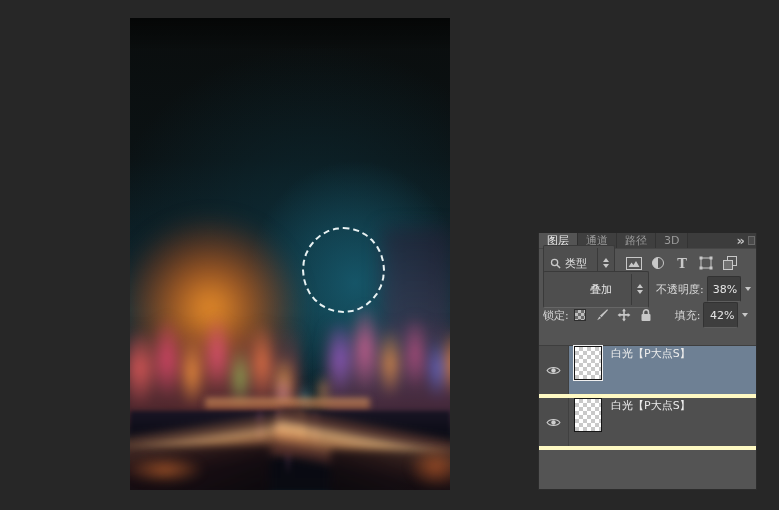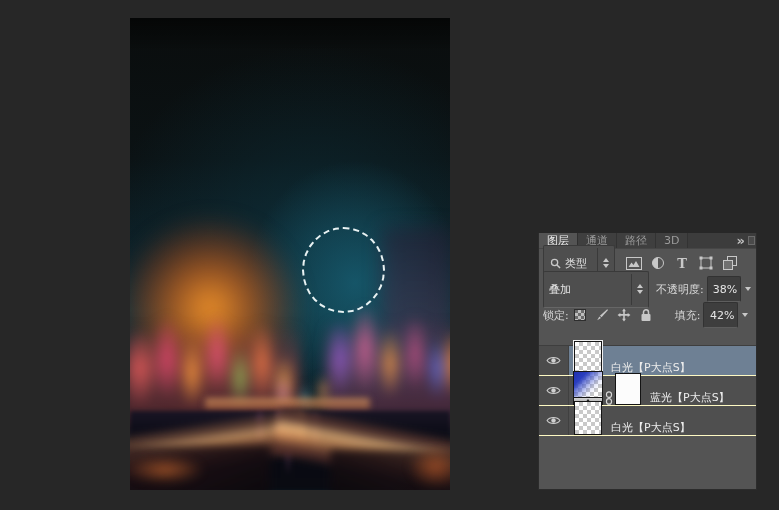--- a/index.html
+++ b/index.html
@@ -103,21 +103,21 @@
   .panel-collapse { display:flex; align-items:center; padding:0 4px; color:#c2c2c2;
     font-weight:bold; font-size:13px; letter-spacing:-2px; }
   .panel-edge-frag { width:7px; margin:3px 1px; border:1px solid #6a6a6a; background:#4a4a4a; }
 
   .controls { padding:4px 4px 3px; }
   .crow { display:flex; align-items:center; height:20px; margin-bottom:6px; }
   .crow:last-child { margin-bottom:17px; }
 
   .ps-select { display:flex; align-items:center; height:37px; background:#4e4e4e;
     border:1px solid #3a3a3a; border-bottom-color:#666; border-radius:2px; padding:0 3px 0 5px; }
-  .ps-select .sel-label { flex:1; color:#e3e3e3; white-space:nowrap; overflow:hidden; }
+  .ps-select .sel-label { flex:1; color:#e3e3e3; white-space:nowrap; overflow:hidden;margin-left:41px; }
   .sel-divider { width:1px; align-self:stretch; margin:2px 3px; background:#3a3a3a; }
   .updown { display:flex; flex-direction:column; align-items:center; gap:2px; padding:0 2px; }
   .tri-up { width:0; height:0; border-left:3px solid transparent; border-right:3px solid transparent;
     border-bottom:4px solid #c8c8c8; }
   .tri-down { width:0; height:0; border-left:3px solid transparent; border-right:3px solid transparent;
     border-top:4px solid #c8c8c8; }
 
   .kind-select { width:72px; }
   .ficons { display:flex; align-items:center; margin-left:10px; gap:6px; }
   .ficon { width:18px; height:17px; display:flex; align-items:center; justify-content:center; color:#c8c8c8; }
@@ -134,22 +134,22 @@
   .lockicons { display:flex; align-items:center; gap:7px; margin-left:4px; }
   .lockicon { width:15px; height:14px; display:flex; align-items:center; justify-content:center; }
   .checker-sm { width:12px; height:12px; border:1px solid #2e2e2e;
     background-color:#6b6b6b;
     background-image:
       linear-gradient(45deg,#bdbdbd 25%,transparent 25%,transparent 75%,#bdbdbd 75%),
       linear-gradient(45deg,#bdbdbd 25%,transparent 25%,transparent 75%,#bdbdbd 75%);
     background-size:6px 6px; background-position:0 0,3px 3px; }
 
   .layers-list { border-top:1px solid #3e3e3e; }
-  .layer-row { display:flex; align-items:flex-end; height:30px; background:#4f4f4f;
-    border-bottom:1px solid #fef9c3; }
+  .layer-row { display:flex; align-items:flex-start; height:52px; background:#4f4f4f;
+    border-bottom:4px solid #fef9c3; }
   .layer-row.selected { background:#6e8094; }
   .eye-cell { width:30px; align-self:stretch; display:flex; align-items:center; justify-content:center;
     background:#4c4c4c; border-right:1px solid #404040; }
   .thumb { width:28px; height:34px; margin-left:5px; position:relative;
     border:1px solid #161616; overflow:hidden;
     background-color:#fff;
     background-image:
       linear-gradient(45deg,#c9c9c9 25%,transparent 25%,transparent 75%,#c9c9c9 75%),
       linear-gradient(45deg,#c9c9c9 25%,transparent 25%,transparent 75%,#c9c9c9 75%);
     background-size:8px 8px; background-position:0 0,4px 4px; }
@@ -313,46 +313,26 @@
         <svg width="15" height="11" viewBox="0 0 16 12">
             <path d="M1 6 C4 1.6 12 1.6 15 6 C12 10.4 4 10.4 1 6 Z" fill="none" stroke="#cfcfcf" stroke-width="1.2"></path>
             <circle cx="8" cy="6" r="2.4" fill="#cfcfcf"></circle>
           </svg>
       </span>
       <span class="thumb"></span>
       <span class="layer-name">白光【P大点S】</span>
     </div>
 
 
+
     <div class="layer-row">
       <span class="eye-cell">
         <svg width="15" height="11" viewBox="0 0 16 12">
             <path d="M1 6 C4 1.6 12 1.6 15 6 C12 10.4 4 10.4 1 6 Z" fill="none" stroke="#cfcfcf" stroke-width="1.2"></path>
             <circle cx="8" cy="6" r="2.4" fill="#cfcfcf"></circle>
           </svg>
       </span>
-      <span class="grad-wrap">
-        <span class="grad-thumb grad-blue" style="display:block;"></span>
-        <span class="grad-strip" style="display:block;"></span>
-      </span>
-      <span class="chain-cell">
-        <svg width="8" height="14" viewBox="0 0 8 14">
-            <rect x="1.5" y="0.8" width="5" height="5.6" rx="2.5" fill="none" stroke="#d8d8d8" stroke-width="1.2"></rect>
-            <rect x="1.5" y="7.6" width="5" height="5.6" rx="2.5" fill="none" stroke="#d8d8d8" stroke-width="1.2"></rect>
-          </svg>
-      </span>
-      <span class="mask-thumb"></span>
-      <span class="layer-name">蓝光【P大点S】</span>
-    </div>
-
-    <div class="layer-row">
-      <span class="eye-cell">
-        <svg width="15" height="11" viewBox="0 0 16 12">
-            <path d="M1 6 C4 1.6 12 1.6 15 6 C12 10.4 4 10.4 1 6 Z" fill="none" stroke="#cfcfcf" stroke-width="1.2"></path>
-            <circle cx="8" cy="6" r="2.4" fill="#cfcfcf"></circle>
-          </svg>
-      </span>
       <span class="thumb"></span>
       <span class="layer-name">白光【P大点S】</span>
     </div>
 
   </div>
 </div>
 
 </body></html>

